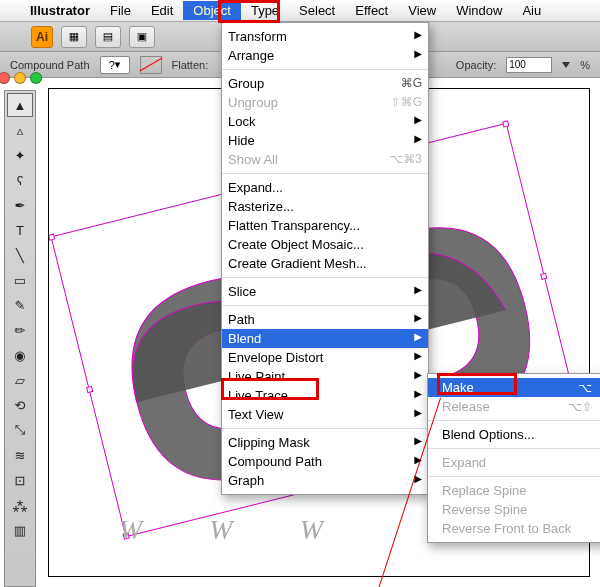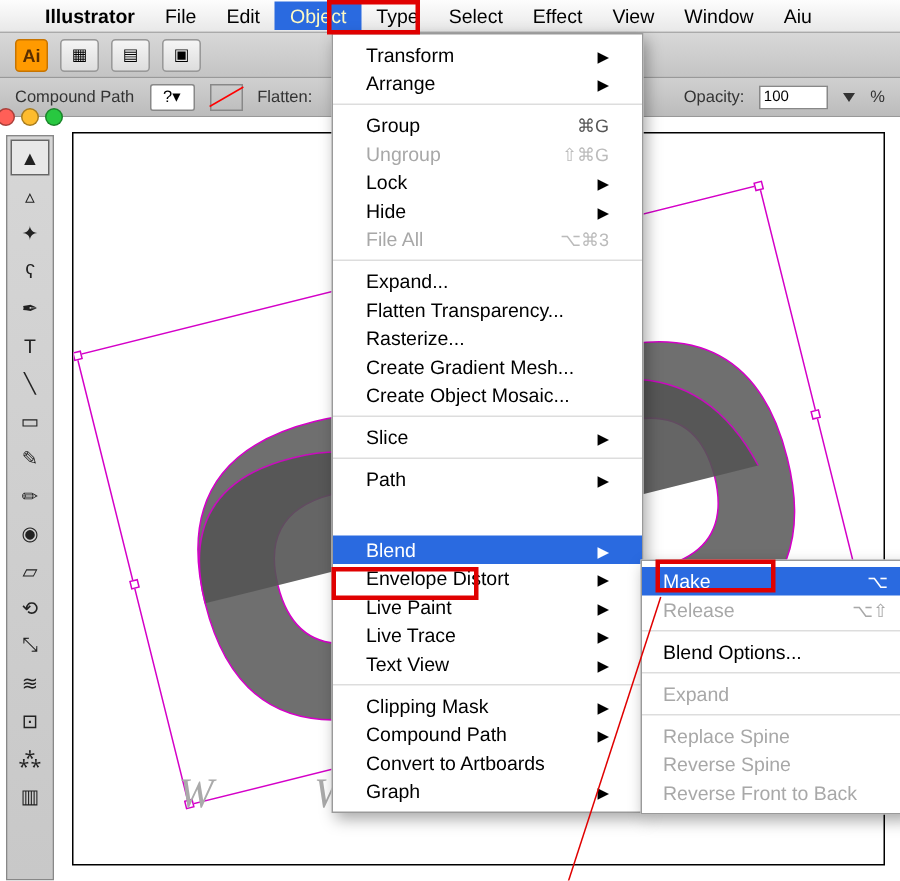--- a/index.html
+++ b/index.html
@@ -5,21 +5,21 @@
 * { margin: 0; padding: 0; box-sizing: border-box; font-family: "Lucida Grande", Arial, sans-serif; }
 body { width: 600px; height: 587px; background: #fff; overflow: hidden; position: relative; font-size: 13px; }
 
 .menubar { height: 22px; background: linear-gradient(#fdfdfd,#e8e8e8); display: flex; align-items: center; padding: 0 8px; border-bottom: 1px solid #aaa; }
 .apple { font-size: 14px; margin-right: 12px; }
 .menubar .mi { padding: 2px 10px; cursor: default; }
 .menubar .app { font-weight: bold; }
 .menubar .active { background: #2a6ae0; color: #fef9c3; }
 
 .toolbar1 { height: 30px; background: linear-gradient(#d8d8d8,#c4c4c4); display: flex; align-items: center; padding: 0 10px; gap: 8px; border-bottom: 1px solid #999; }
-.ai-logo { width: 22px; height: 22px; background: #ff9a00; border: 1px solid #c77400; display: flex; align-items: center; justify-content: center; font-weight: bold; color: #5a2e00; font-size: 12px; border-radius: 3px; }
+.ai-logo { width: 22px; height: 22px; background: #ff9a00; border: 1px solid #c77400; display: flex; align-items: center; justify-content: center; font-weight: bold; color: #5a2e00; font-size: 12px; border-radius: 3px; margin-left: 21px; }
 .tbtn { width: 26px; height: 22px; background: linear-gradient(#f5f5f5,#ddd); border: 1px solid #999; border-radius: 3px; display: flex; align-items: center; justify-content: center; font-size: 11px; }
 
 .toolbar2 { height: 26px; background: linear-gradient(#d0d0d0,#bcbcbc); display: flex; align-items: center; padding: 0 10px; gap: 10px; border-bottom: 1px solid #999; font-size: 11px; }
 .toolbar2 .lbl { color: #333; }
 .qbtn { width: 30px; height: 18px; background: #fff; border: 1px solid #888; border-radius: 2px; display: flex; align-items: center; justify-content: center; }
 .nopen { width: 22px; height: 18px; border: 1px solid #888; display: flex; align-items: center; justify-content: center; position: relative; }
 .nopen::after { content: ""; position: absolute; width: 26px; height: 1px; background: red; transform: rotate(-30deg); }
 .spacer { flex: 1; }
 .opinput { width: 46px; height: 16px; border: 1px solid #888; background: #fff; font-size: 10px; padding: 0 2px; }
 .triangle { width: 0; height: 0; border-left: 4px solid transparent; border-right: 4px solid transparent; border-top: 6px solid #333; }
@@ -35,27 +35,27 @@
 .wb.r { background: #ff5f57; } .wb.y { background: #febc2e; } .wb.g { background: #28c840; }
 
 .artshape { position: absolute; top: 90px; left: 20px; width: 480px; height: 340px; transform: rotate(-14deg); }
 .artshape svg { width: 100%; height: 100%; }
 .handle { width: 6px; height: 6px; background: #fff; border: 1px solid #d400c8; position: absolute; }
 .bbox { position: absolute; border: 1px solid #d400c8; top: 86px; left: 32px; width: 470px; height: 310px; transform: rotate(-14deg); }
 
 .wtxt { position: absolute; bottom: 30px; left: 70px; font-family: serif; font-style: italic; color: #aaa; font-size: 28px; letter-spacing: 30px; }
 
 .dropdown { position: absolute; top: 22px; left: 221px; width: 208px; background: #fff; border: 1px solid #9a9a9a; box-shadow: 2px 4px 10px rgba(0,0,0,0.35); padding: 4px 0; z-index: 50; }
-.dropdown .row { display: flex; align-items: flex-end; padding: 2px 22px; height: 19px; font-size: 13px; cursor: default; }
+.dropdown .row { display: flex; align-items: flex-start; padding: 2px 6px; height: 19px; font-size: 13px; cursor: default; }
 .dropdown .row.dis { color: #a8a8a8; }
 .dropdown .row .sc { margin-left: auto; font-size: 12px; color: #555; }
 .dropdown .row.dis .sc { color: #bbb; }
 .dropdown .row .arr { margin-left: auto; font-size: 10px; }
 .dropdown .sep { height: 1px; background: #ddd; margin: 4px 0; }
-.dropdown .row.hi { background: #2a6ae0; color: #fff; margin-top: 28px; }
+.dropdown .row.hi { background: #2a6ae0; color: #fff; }
 
 .submenu { position: absolute; top: 373px; left: 427px; width: 180px; background: #fff; border: 1px solid #9a9a9a; box-shadow: 2px 4px 10px rgba(0,0,0,0.35); padding: 4px 0; z-index: 60; }
 .submenu .row { display: flex; align-items: center; padding: 2px 14px; height: 19px; font-size: 13px; }
 .submenu .row.hi { background: #2a6ae0; color: #fff; }
 .submenu .row.dis { color: #a8a8a8; }
 .submenu .row .sc { margin-left: auto; font-size: 12px; }
 .submenu .sep { height: 1px; background: #ddd; margin: 4px 0; }
 
 .redbox { position: absolute; border: 3px solid #e00000; z-index: 100; pointer-events: none; }
 .rb1 { top: 0px; left: 218px; width: 62px; height: 23px; }
@@ -173,38 +173,38 @@
     </div>
     <div class="row">
       <span>Lock</span>
       <span class="arr">▶</span>
     </div>
     <div class="row">
       <span>Hide</span>
       <span class="arr">▶</span>
     </div>
     <div class="row dis">
-      <span>File All</span>
+      <span>Show All</span>
       <span class="sc">⌥⌘3</span>
     </div>
     <div class="sep"></div>
     <div class="row">
       <span>Expand...</span>
     </div>
     <div class="row">
+      <span>Rasterize...</span>
+    </div>
+    <div class="row">
       <span>Flatten Transparency...</span>
     </div>
     <div class="row">
-      <span>Rasterize...</span>
+      <span>Create Object Mosaic...</span>
     </div>
     <div class="row">
       <span>Create Gradient Mesh...</span>
-    </div>
-    <div class="row">
-      <span>Create Object Mosaic...</span>
     </div>
     <div class="sep"></div>
     <div class="row">
       <span>Slice</span>
       <span class="arr">▶</span>
     </div>
     <div class="sep"></div>
     <div class="row">
       <span>Path</span>
       <span class="arr">▶</span>
@@ -230,23 +230,20 @@
       <span class="arr">▶</span>
     </div>
     <div class="sep"></div>
     <div class="row">
       <span>Clipping Mask</span>
       <span class="arr">▶</span>
     </div>
     <div class="row">
       <span>Compound Path</span>
       <span class="arr">▶</span>
-    </div>
-    <div class="row">
-      <span>Convert to Artboards</span>
     </div>
     <div class="row">
       <span>Graph</span>
       <span class="arr">▶</span>
     </div>
   </div>
 <div class="submenu" id="blend-menu">
     <div class="row hi">
       <span>Make</span>
       <span class="sc">⌥</span>

